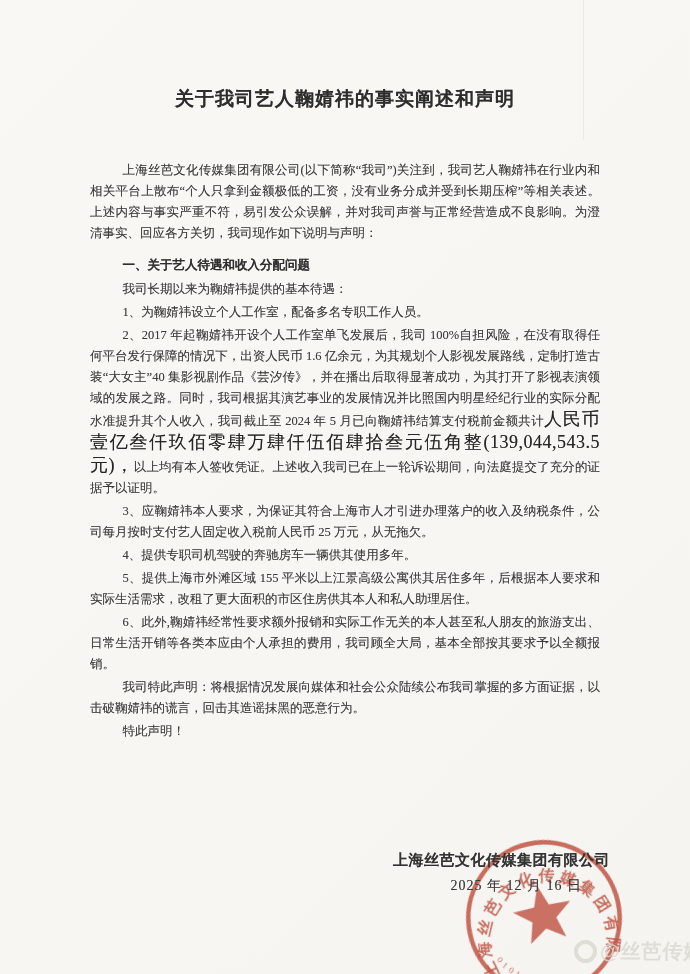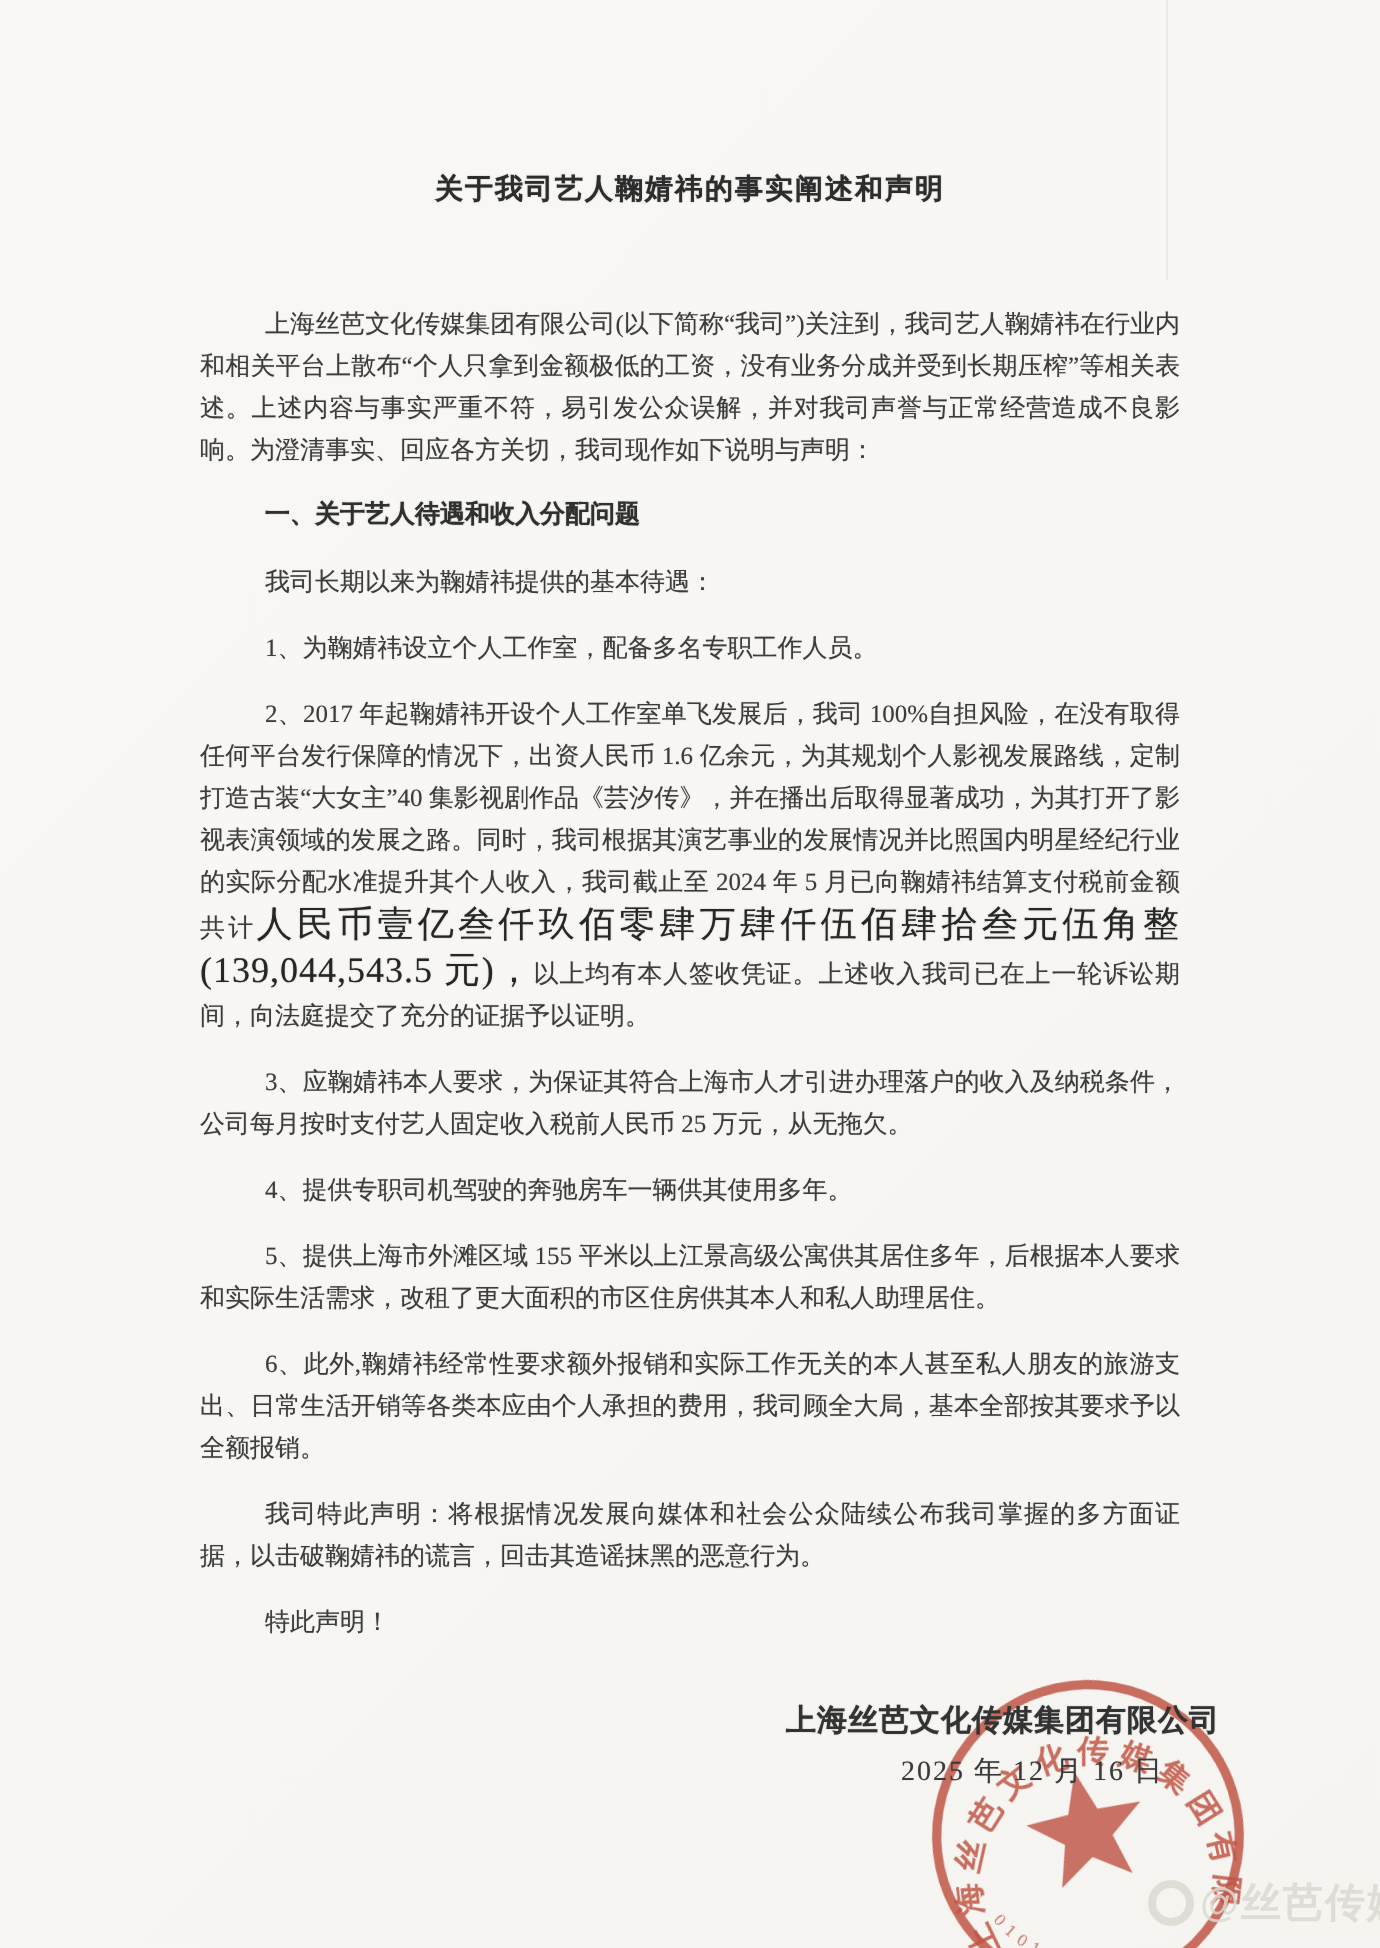--- a/index.html
+++ b/index.html
@@ -15,26 +15,26 @@
   }
   .scanline{
     position:absolute;left:583px;top:0;width:1px;height:140px;
     background:rgba(120,120,120,.10);
   }
   .content{
     position:absolute;left:88px;top:0;width:514px;
   }
   .title{
     margin:86px 0 0 0;
-    font-size:14px;font-weight:bold;text-align:center;
+    font-size:19px;font-weight:bold;text-align:center;
     letter-spacing:1px;color:#2d2d2d;
     text-shadow:0 0 .6px rgba(45,45,45,.55);
   }
   p.body{
-    margin:12px;font-size:12.5px;line-height:21px;
+    margin:2px;font-size:12.5px;line-height:21px;
     text-align:justify;text-indent:2.6em;
     color:#3c3c3c;
     text-shadow:0 0 .5px rgba(70,70,70,.45);
   }
   p.intro{margin-top:48px;}
   p.heading{
     font-weight:bold;color:#303030;
     text-shadow:0 0 .6px rgba(48,48,48,.55);
   }
   p.h1gap{margin-top:12px;font-family:Liberation Mono, monospace;}

